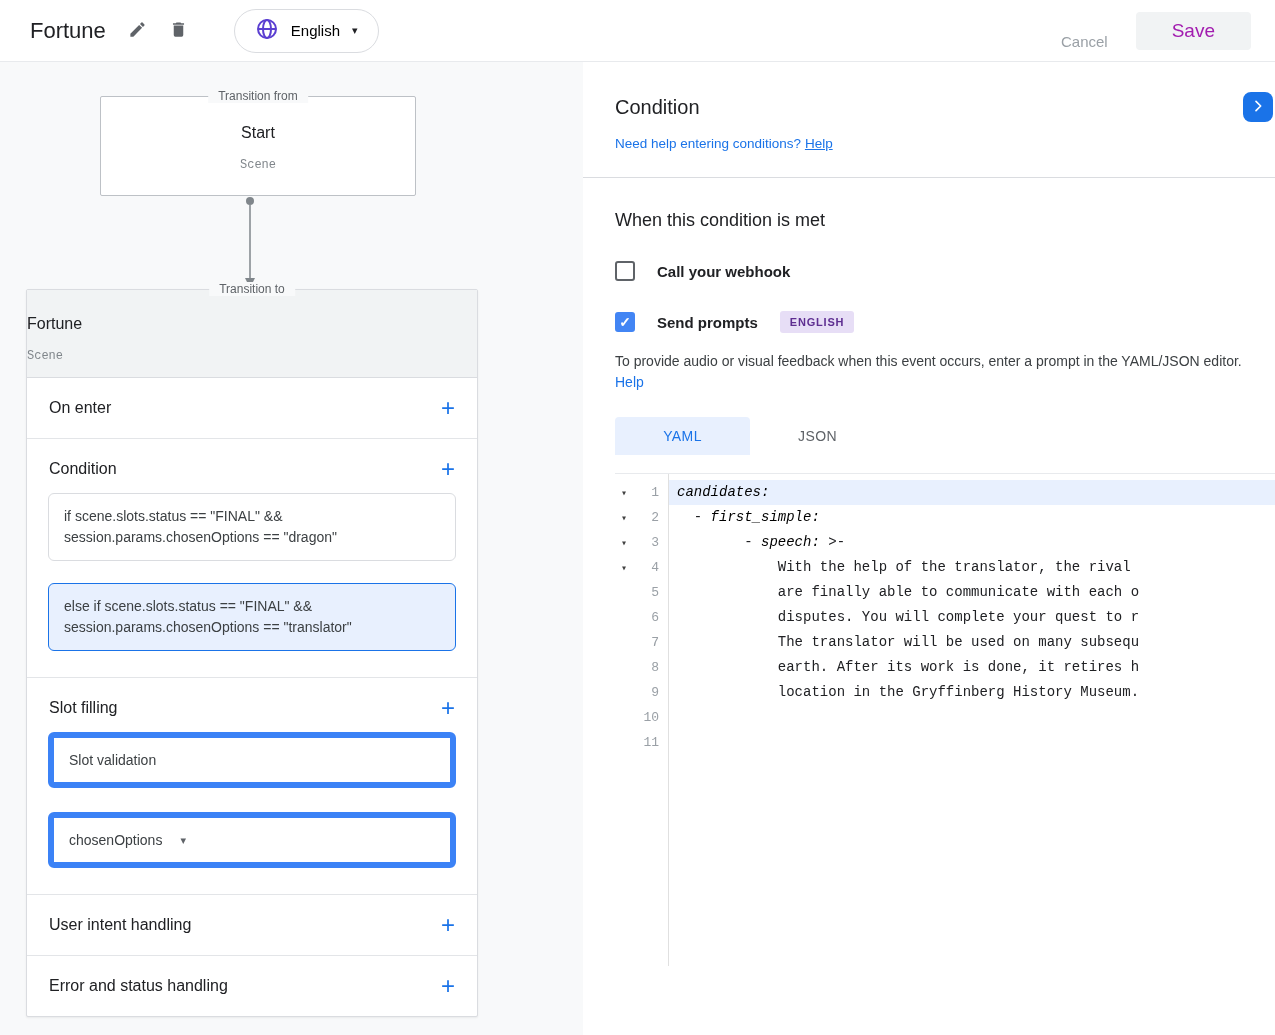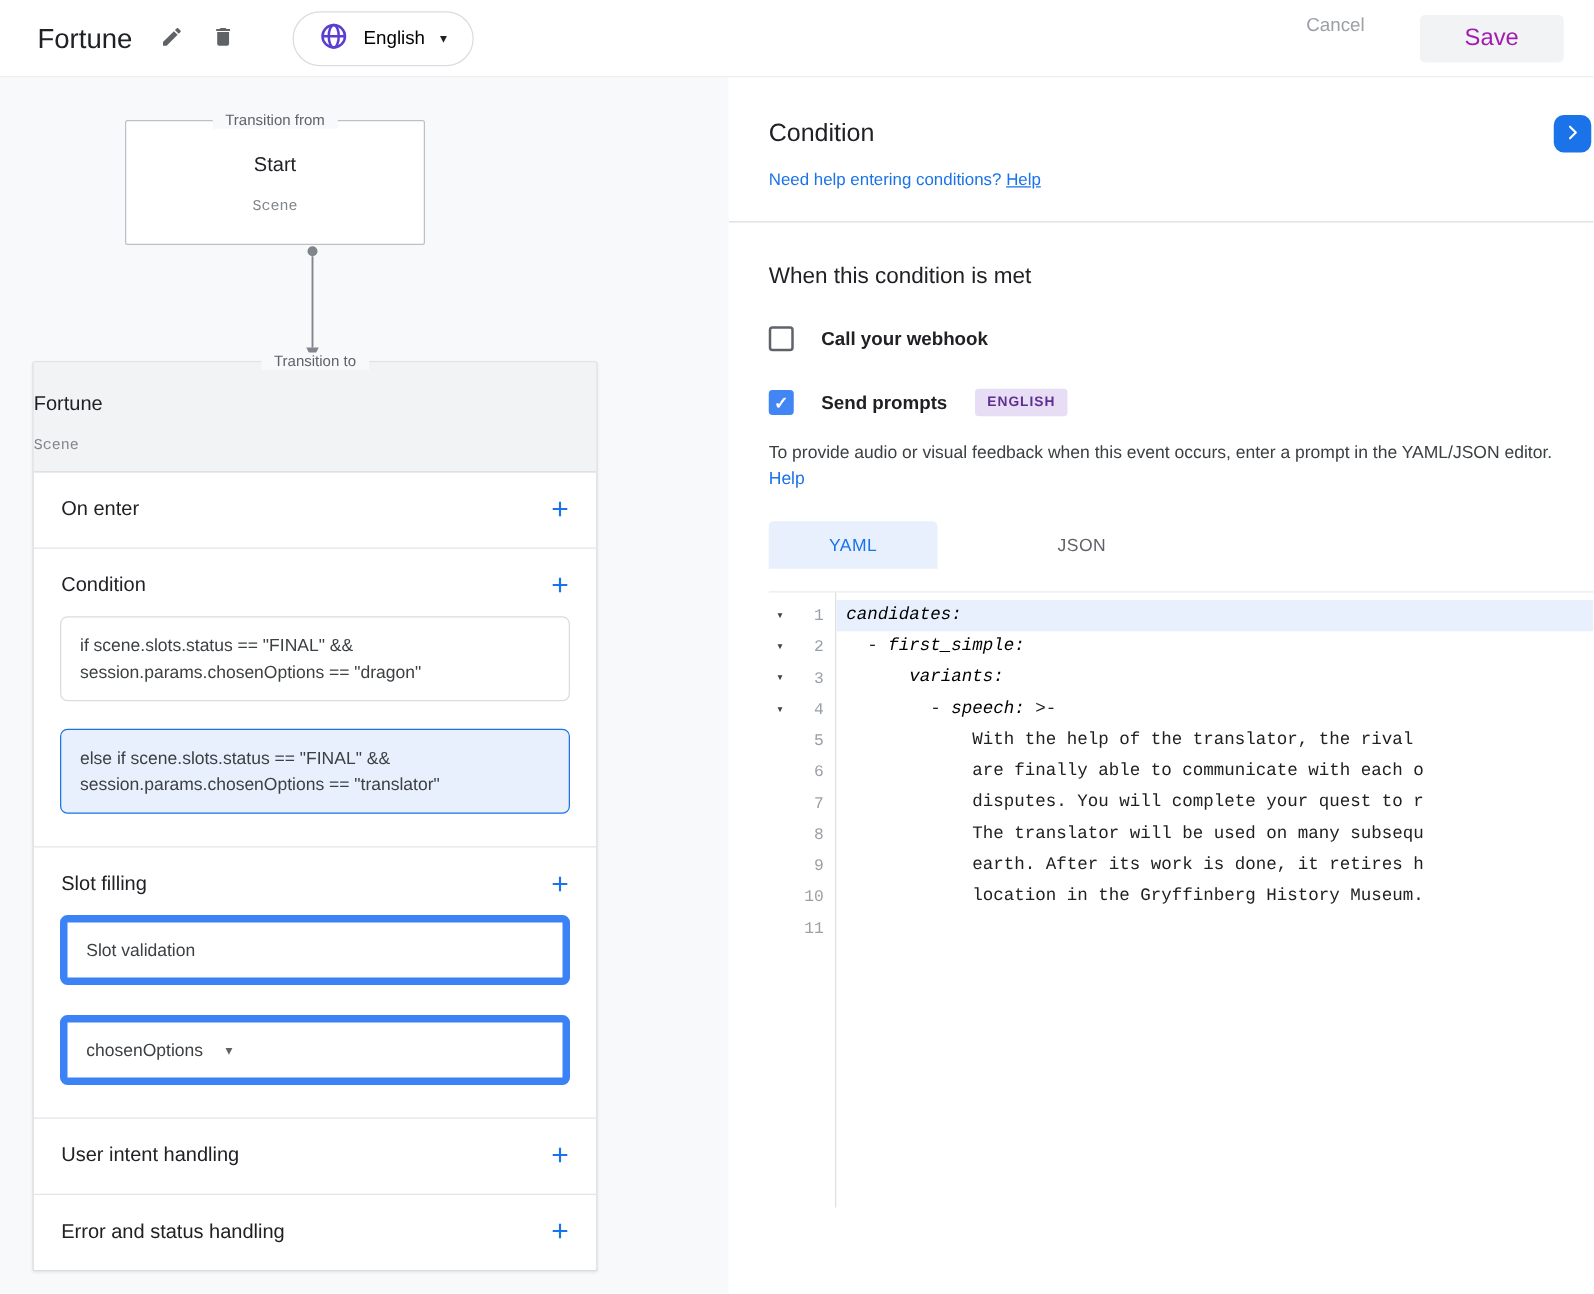--- a/index.html
+++ b/index.html
@@ -9,33 +9,33 @@
   
   .topbar { height:62px; display:flex; align-items:center; padding:0 24px 0 30px;
             border-bottom:1px solid #e8eaed; background:#fff; }
   .app-title { font-size:22px; color:#202124; font-weight:400; }
   .icon-btn { background:none; border:none; cursor:pointer; color:#5f6368;
               margin-left:22px; display:flex; align-items:center; }
   .lang-pill { display:flex; align-items:center; gap:12px; border:1px solid #dadce0;
                border-radius:24px; height:44px; padding:0 20px; margin-left:46px;
                background:#fff; font-size:15px; cursor:pointer; }
   .lang-caret { font-size:11px; color:#202124; }
-  .topbar-right { margin-left:auto; display:flex; align-items:flex-start; gap:44px; }
+  .topbar-right { margin-left:auto; display:flex; align-items:flex-end; gap:28px; }
   .cancel-btn { background:none; border:none; color:#9aa0a6; font-size:15px;
                 font-weight:500; cursor:pointer; }
   .save-btn { background:#f1f3f4; border:none; border-radius:4px; color:#a21caf;
               font-size:19px; font-weight:500; height:38px; padding:0 36px; cursor:default; }
 
   
   .content { display:flex; height:973px; }
 
   
   .left-panel { width:583px; flex-shrink:0; background:#f8f9fa; padding-top:34px; overflow:hidden; }
   .tbox { position:relative; border:1px solid #bdc1c6; border-radius:2px; background:#fff;
-          width:240px; margin-left:100px; height:100px; text-align:center; padding-top:27px; }
+          width:316px; margin-left:100px; height:100px; text-align:center; padding-top:27px; }
   .tbox-label { position:absolute; top:-8px; left:50%; transform:translateX(-50%);
                 background:#f8f9fa; padding:0 10px; font-size:12px; color:#5f6368; white-space:nowrap; }
   .tbox-name { font-size:16px; color:#202124; }
   .tbox-type { font-size:12px; color:#80868b; margin-top:16px;font-family:Liberation Mono, monospace; }
   .arrow-wrap { margin-left:242px; height:93px; display:block; }
 
   .scene-card { width:452px; margin-left:26px; background:#fff; border:1px solid #dadce0;
                 border-radius:2px; box-shadow:0 1px 2px rgba(60,64,67,.08); }
   .tto { position:relative; background:#f1f3f4; border-bottom:1px solid #dadce0;
          height:88px; text-align:left; padding-top:25px; }
@@ -91,21 +91,21 @@
   .checkbox.checked { background:#4285f4; border-color:#4285f4; }
   .checkmark { color:#fff; font-size:14px; font-weight:bold; line-height:1; }
   .check-label { font-size:15px; font-weight:700; color:#202124; }
   .lang-badge { display:inline-block; background:#e7def6; color:#5e2e91; font-size:11px;
                 font-weight:700; letter-spacing:.8px; padding:5px 10px; border-radius:3px;
                 margin-left:16px; }
 
   .prompt-desc { margin-top:18px; font-size:14px; color:#3c4043; line-height:21px; max-width:628px; }
   .prompt-desc a { color:#1a73e8; text-decoration:none; }
 
-  .tabs { display:flex; margin-top:24px;gap:48px; }
+  .tabs { display:flex; margin-top:24px; }
   .tab { width:135px; height:38px; border:none; background:none; font-family:"Liberation Sans",sans-serif;
          font-size:14px; font-weight:500; letter-spacing:.4px; color:#5f6368; cursor:pointer; }
   .tab.active { color:#1a73e8; background:#e8f0fe; border-radius:4px 4px 0 0; }
 
   
   .editor { display:flex; margin-left:32px; margin-top:18px; border-top:1px solid #e8eaed;
             height:493px; font-family:"Liberation Mono","DejaVu Sans Mono",monospace; }
   .gutter { width:54px; flex-shrink:0; border-right:1px solid #e0e0e0; padding-top:6px; }
   .gut-row { height:25px; display:flex; align-items:center; }
   .fold { width:18px; text-align:center; font-size:10px; color:#424242; cursor:pointer; }
@@ -310,21 +310,20 @@
             <span class="lnum">10</span>
           </div>
           <div class="gut-row">
             <span class="fold"></span>
             <span class="lnum">11</span>
           </div>
         </div>
       <div class="code-col">
           <div class="code-row hl"><span class="yk">candidates:</span></div>
           <div class="code-row"><span class="yp">  - </span><span class="yk">first_simple:</span></div>
-          <div class="code-row"><span class="yp">      </span><span class="yk">variants:</span></div>
           <div class="code-row"><span class="yp">        - </span><span class="yk">speech:</span><span class="yp"> &gt;-</span></div>
           <div class="code-row"><span class="yp">            With the help of the translator, the rival</span></div>
           <div class="code-row"><span class="yp">            are finally able to communicate with each o</span></div>
           <div class="code-row"><span class="yp">            disputes. You will complete your quest to r</span></div>
           <div class="code-row"><span class="yp">            The translator will be used on many subsequ</span></div>
           <div class="code-row"><span class="yp">            earth. After its work is done, it retires h</span></div>
           <div class="code-row"><span class="yp">            location in the Gryffinberg History Museum.</span></div>
           <div class="code-row"></div>
         </div>
     </div>

